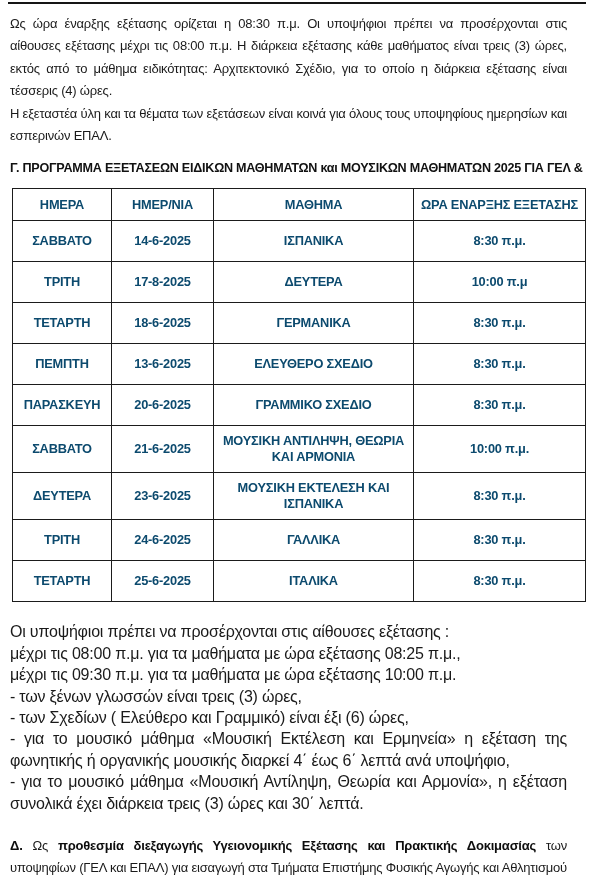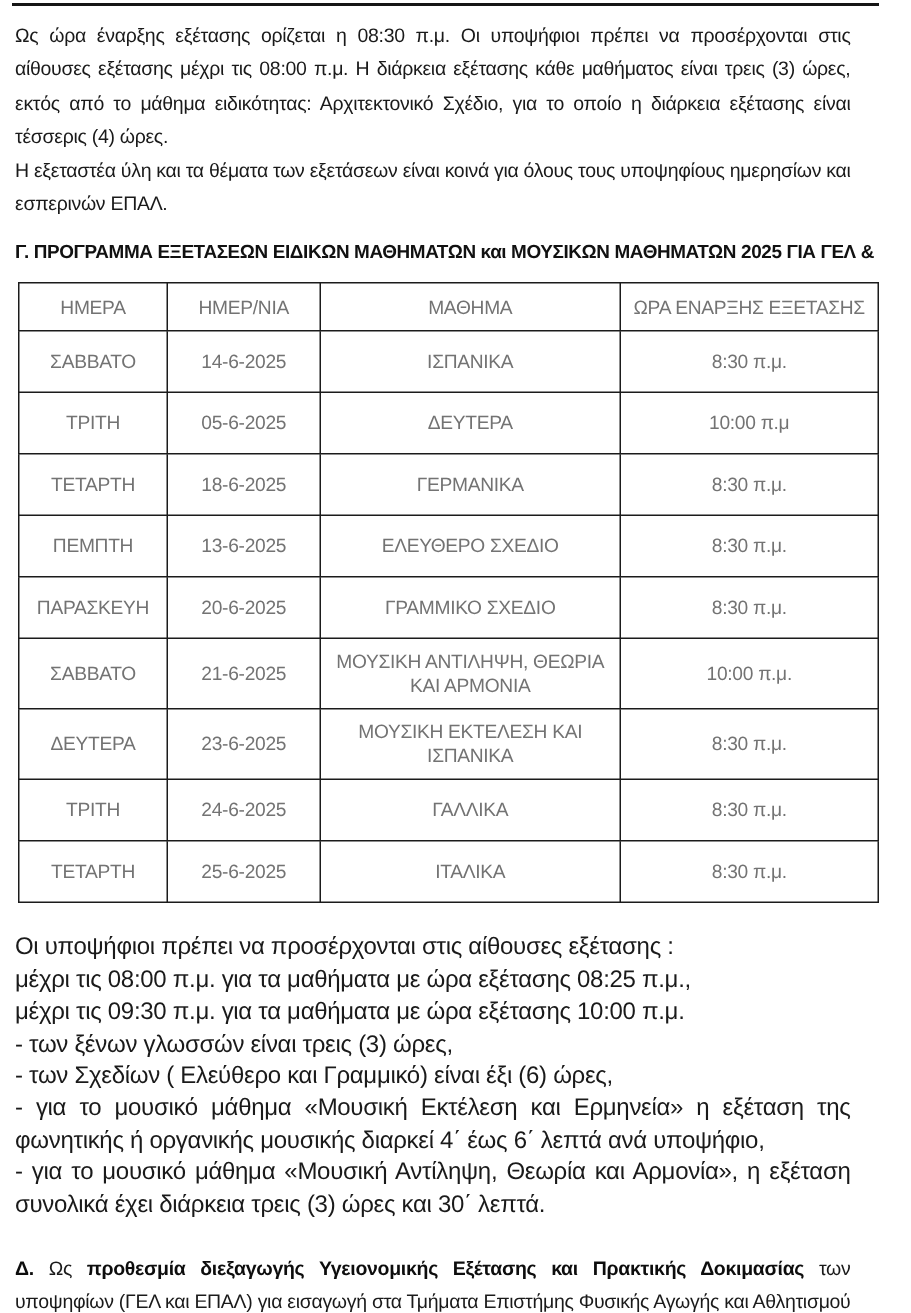--- a/index.html
+++ b/index.html
@@ -56,26 +56,26 @@
   }
   table.exam-table col.c1 { width: 99px; }
   table.exam-table col.c2 { width: 102px; }
   table.exam-table col.c3 { width: 200px; }
   table.exam-table col.c4 { width: 172px; }
   table.exam-table th,
   table.exam-table td {
     border: 1.6px solid #1b1b1b;
     text-align: center;
     vertical-align: middle;
-    font-weight: normal;
+    font-weight: bold;
     font-size: 12.8px;
     letter-spacing: -0.2px;
     line-height: 1.3;
     padding: 2px 4px;
-    color: #737373;
+    color: #0c4a6e;
   }
   table.exam-table thead th { height: 27px; }
   table.exam-table tbody td { height: 36px; margin-top: 19px; }
   table.exam-table tbody tr.tall td { height: 42px; }
 
   .notes {
     margin: 19px 19px 0 10px;
     font-size: 16px;
     letter-spacing: -0.2px;
     line-height: 21.4px;
@@ -123,21 +123,21 @@
     </thead>
     <tbody>
         <tr>
           <td>ΣΑΒΒΑΤΟ</td>
           <td>14-6-2025</td>
           <td>ΙΣΠΑΝΙΚΑ</td>
           <td>8:30 π.μ.</td>
         </tr>
         <tr>
           <td>ΤΡΙΤΗ</td>
-          <td>05-6-2025</td>
+          <td>17-8-2025</td>
           <td>ΔΕΥΤΕΡΑ</td>
           <td>10:00 π.μ</td>
         </tr>
         <tr>
           <td>ΤΕΤΑΡΤΗ</td>
           <td>18-6-2025</td>
           <td>ΓΕΡΜΑΝΙΚΑ</td>
           <td>8:30 π.μ.</td>
         </tr>
         <tr>

